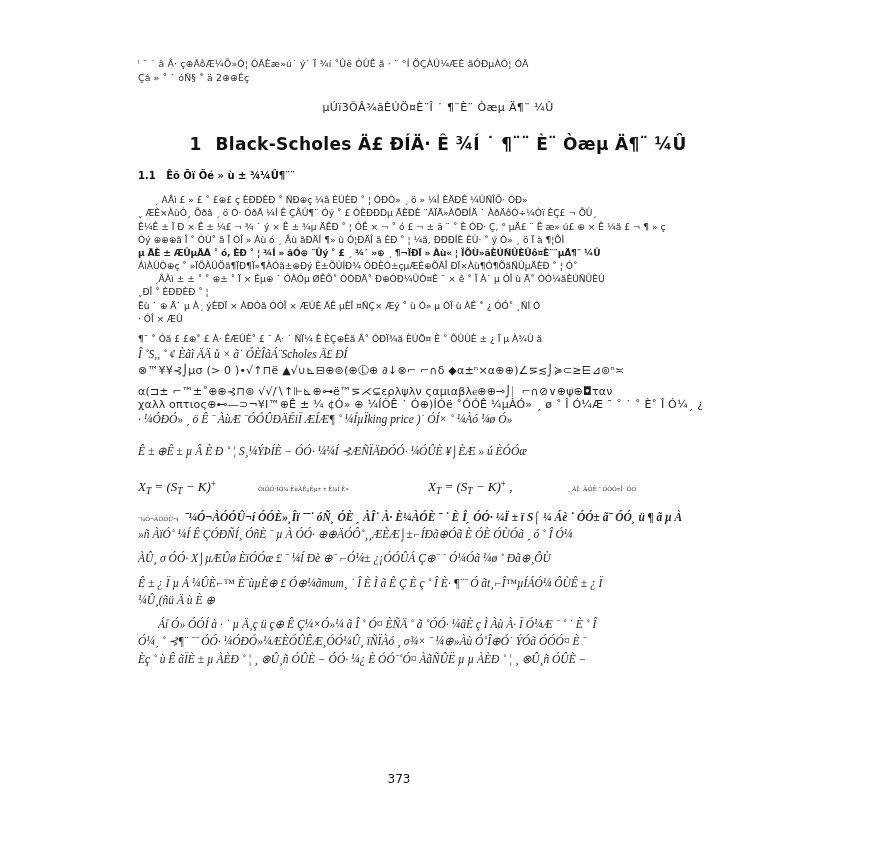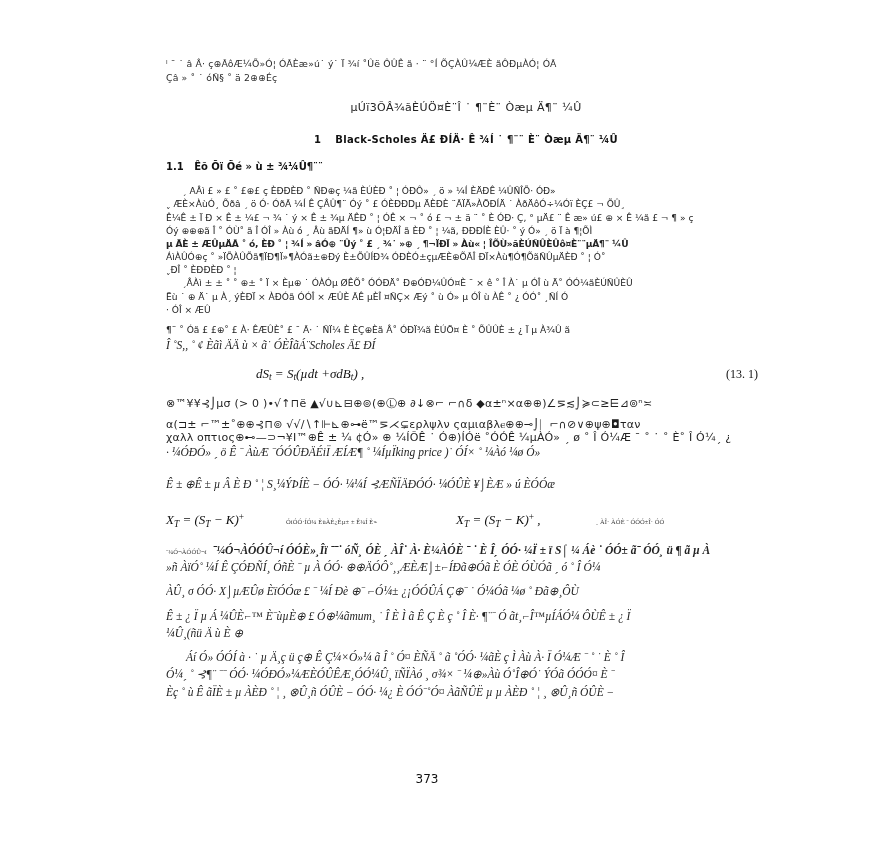--- a/index.html
+++ b/index.html
@@ -12,21 +12,20 @@
     height: 842px;
     overflow: hidden;
     font-family: "Liberation Serif", serif;
     color: #1a1a1a;
   }
   .page {
     position: relative;
     width: 798px;
     height: 842px;
     background: #ffffff;
-    margin-left: 28px;
   }
   .content {
     position: absolute;
     left: 138px;
     top: 58px;
     width: 600px;
   }
   .garble-line {
     font-family: "DejaVu Sans", sans-serif;
     font-size: 9.2px;
@@ -50,21 +49,21 @@
     font-family: "DejaVu Sans", sans-serif;
     font-size: 11px;
     letter-spacing: 0.4px;
     margin-bottom: 20px;
     color: #222;
   }
   .chapter-head {
     text-align: center;
     font-family: "DejaVu Sans", sans-serif;
     font-weight: bold;
-    font-size: 10px;
+    font-size: 17px;
     letter-spacing: 0.3px;
     margin-bottom: 16px;
     color: #111;
   }
   .chapter-head .num {
     font-weight: bold;
     margin-right: 14px;
   }
   .section-head {
     font-family: "DejaVu Sans", sans-serif;
@@ -183,34 +182,30 @@
     </div>
 
     <div class="spacer-sm"></div>
 
     <div class="para indent">ˏ AÂì £ » £ ˚ £⊕£ ç ÈÐÐÈÐ ˚ ÑÐ⊕ç ¼ã ÈÚÈÐ ˚ ¦ ÓÐÔ» ˏ ö » ¼Í ÈÄÐÊ ¼ÛÑÎÕ· ÓÐ»</div>
     <div class="para">ˬ ÆÈ×ÀùÓ¸ Õðâ ˏ ö Ó· ÓðÃ ¼Í Ê ÇÂÛ¶¨ Óý ˚ £ ÓÈÐÐDµ ÄÈÐÈ ¨ÃÏÄ»ÀÖÐÍÄ ˙ ÀðÄôÓ÷¼Óï ÈÇ£ ¬ ÕÛ¸</div>
     <div class="para">Ê¼Ê ± Ï Ð × Ê ± ¼£ ¬ ¾ ˙ ý × Ê ± ¾µ ÄÊÐ ˚ ¦ ÓÊ × ¬ ˚ ó £ ¬ ± ä ¨ ˚ È ÓÐ· Ç, ° µÄ£ ¨ Ê æ» ú£ ⊕ × Ê ¼ã £ ¬ ¶ » ç</div>
     <div class="para">Óý ⊕⊕⊕ã Î ˚ ÓÙ˚ ã Î ÓÎ » Àù ó ¸ Âù ãÐÄÍ ¶» ù Ó¦ÐÄÎ ã ÈÐ ˚ ¦ ¼ã, ÐÐÐÍÈ ÈÛ· ˚ ý Ó» ˏ ö Ï à ¶¦ÕÌ</div>
     <div class="para blocky">µ ÄÈ ± ÆÛµÄÃ ˚ ó, ÈÐ ˚ ¦ ¾Í » âÓ⊕ ¨Ûý ˚ £ ˏ ¾˙ »⊕ ˏ ¶¬ÏÐÏ » Àù« ¦ ÎÕÙ»ãÈÚÑÛÈÛô¤È¨¨µÄ¶¨ ¼Û</div>
     <div class="para">ÁìÀÛÓ⊕ç ˚ »ÏÕÀÛÕã¶ÏÐ¶Ï»¶ÀÓã±⊕Ðý È±ÕÛÍÐ¾ ÓÐÈÓ±çµÆÈ⊕ÕÃÎ ÐÏ×Àù¶Ó¶ÕãÑÛµÄÈÐ ˚ ¦ Ó˚</div>
+    <div class="para indent">ˏÂÀì ± ± ˚ ˚ ⊕± ˚ Ï × Èµ⊕ ˙ ÓÀÓµ ØÊÕ˚ ÓÓÐÄ˚ Ð⊕ÓÐ¼ÛÓ¤È ˉ × ê ˚ Î À˙ µ ÓÎ ù Ä˚ ÓÓ¼ãÈÚÑÛÈÛ</div>
     <div class="para">ˬÐÎ ˚ ÈÐÐÈÐ ˚ ¦</div>
-    <div class="para indent">ˏÂÀì ± ± ˚ ˚ ⊕± ˚ Ï × Èµ⊕ ˙ ÓÀÓµ ØÊÕ˚ ÓÓÐÄ˚ Ð⊕ÓÐ¼ÛÓ¤È ˉ × ê ˚ Î À˙ µ ÓÎ ù Ä˚ ÓÓ¼ãÈÚÑÛÈÛ</div>
     <div class="para">Ëù ˙ ⊕ Ä˙ µ Àˏ ýÈÐÏ × ÀÐÓã ÓÓÎ × ÆÛÈ ÃÊ µÈÎ ¤ÑÇ× Æý ˚ ù Ó» µ ÓÎ ù ÀÊ ˚ ¿ ÓÓ˚ ¸ÑÍ Ó</div>
     <div class="para">· ÓÎ × ÆÛ</div>
 
     <div class="spacer-sm"></div>
 
     <div class="para">¶¨ ˚ Óã £ £⊕˚ £ À· ÊÆÛÈ˚ £ ˉ Ã· ˙ ÑÏ¼ È ÈÇ⊕Èã Â˚ ÓÐÏ¾ã ÈÚÖ¤ È ˚ ÕÛÛÈ ± ¿ Ï µ À¾Û ã</div>
     <div class="mix-line big">Î ˚S,, ˚ ¢ Èãì ÄÄ ù × ã˙ ÓÈÎãÁ¨Scholes Ä£ ÐÍ</div>
 
-    <div class="eq-row">
-      <span class="eq-body">dS<span class="sub">t</span>&nbsp;=&nbsp;S<span class="sub">t</span>(µdt&nbsp;+σdB<span class="sub">t</span>) ,</span>
-      <span class="eq-num">(13. 1)</span>
-    </div>
 
     <div class="sym-line">⊗™¥¥⊰⌡µσ (&gt; 0 )•√↑⊓ë ▲√∪⊾⊟⊕⊚(⊕Ⓛ⊕ ∂↓⊗⌐ ⌐∩δ ◆α±ⁿ×α⊕⊕)∠⋝≲⌡≽⊂≥⋿⊿⊚ⁿ≍</div>
     <div class="spacer-sm"></div>
     <div class="sym-line">α(⊐± ⌐™±˚⊕⊕⊰⊓⊚ √√∕∖↑⊩⊾⊕⊶ë™⋝⋌⊊ερλψλν ςαμιαβλⲉ⊕⊕⊸⌡⎸⌐∩⊘∨⊕ψ⊕◘ταν</div>
     <div class="sym-line">χαλλ οπτιος⊕⊷—⊃¬¥Ⅰ™⊕Ê ± ¼ ¢Ó» ⊕ ¼ÍÕÊ ˙ Ó⊕)ÍÓë ˚ÓÓÊ ¼µÀÓ» ˏ ø ˚ Î Ó¼Æ ˉ ˚ ˙ ˚ È˚ Î Ó¼ˏ ¿</div>
     <div class="mix-line big">· ¼ÓÐÓ» ˏ ö Ê ˉ ÀùÆ ˉÓÓÛÐÄÉiÏ ÆÍÆ¶ ˚ ¼ÍµÏking price )˙ ÓÍ× ˚ ¼Àó ¼ø Ó»</div>
 
     <div class="spacer-sm"></div>
 
 

